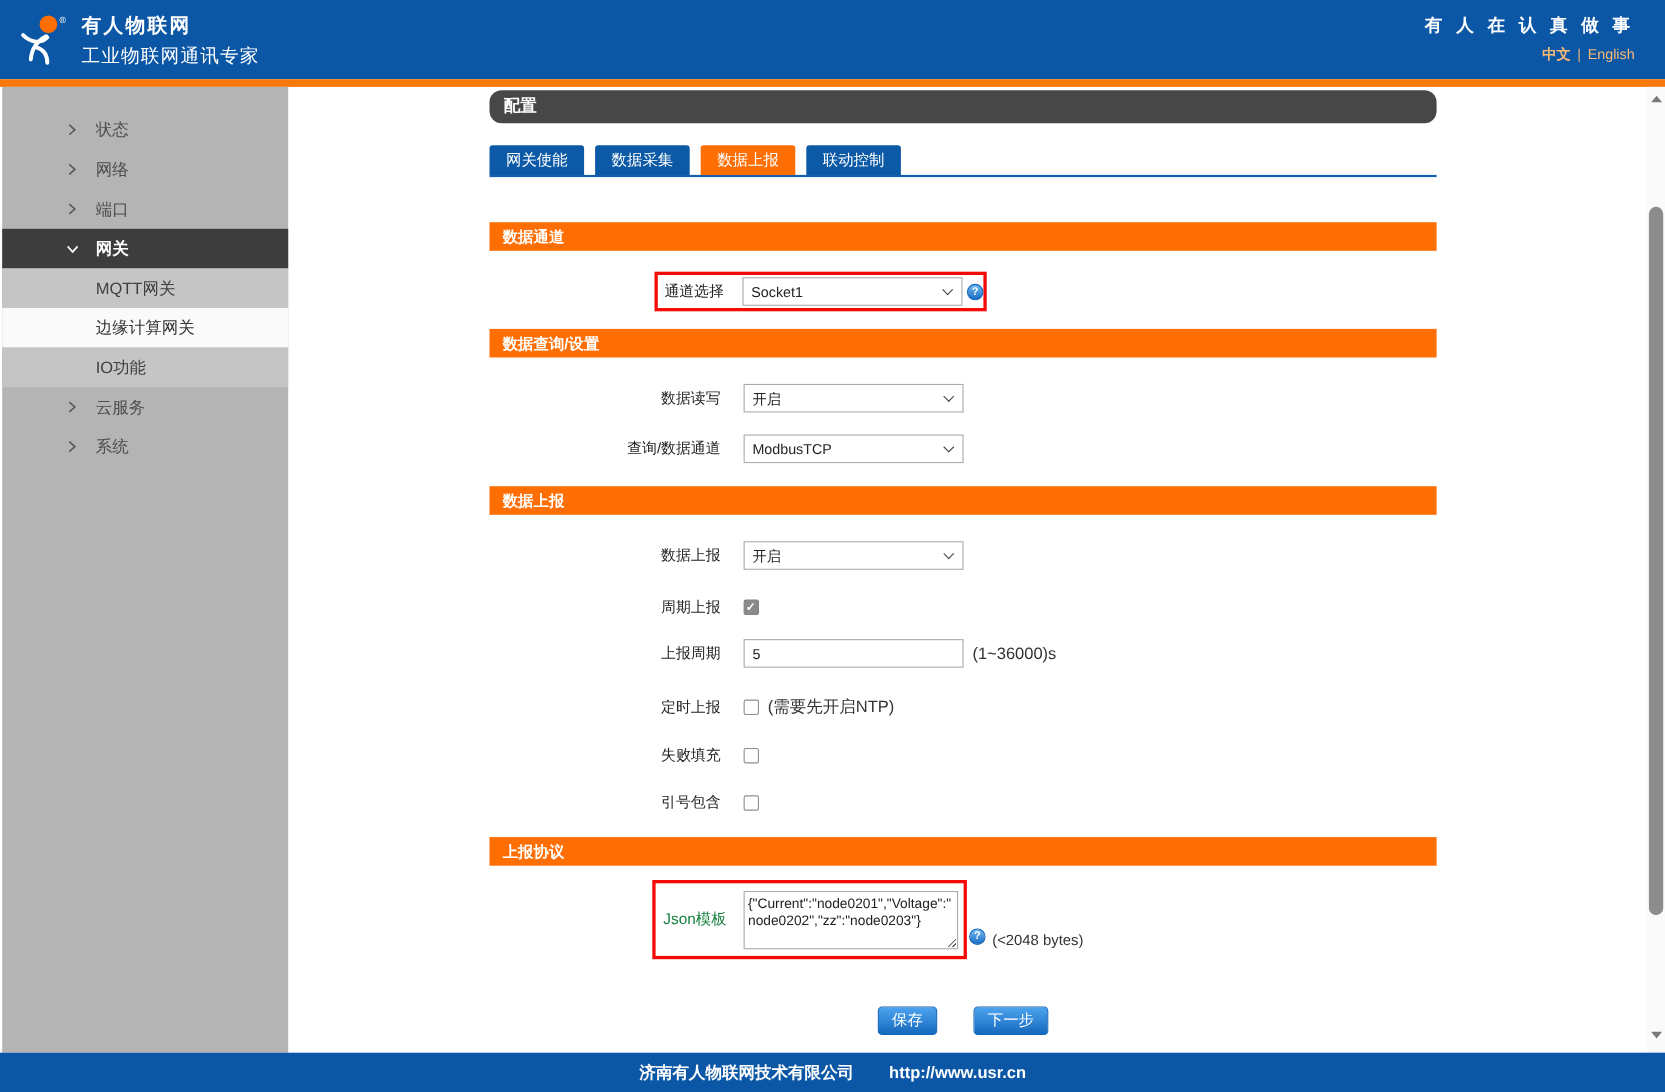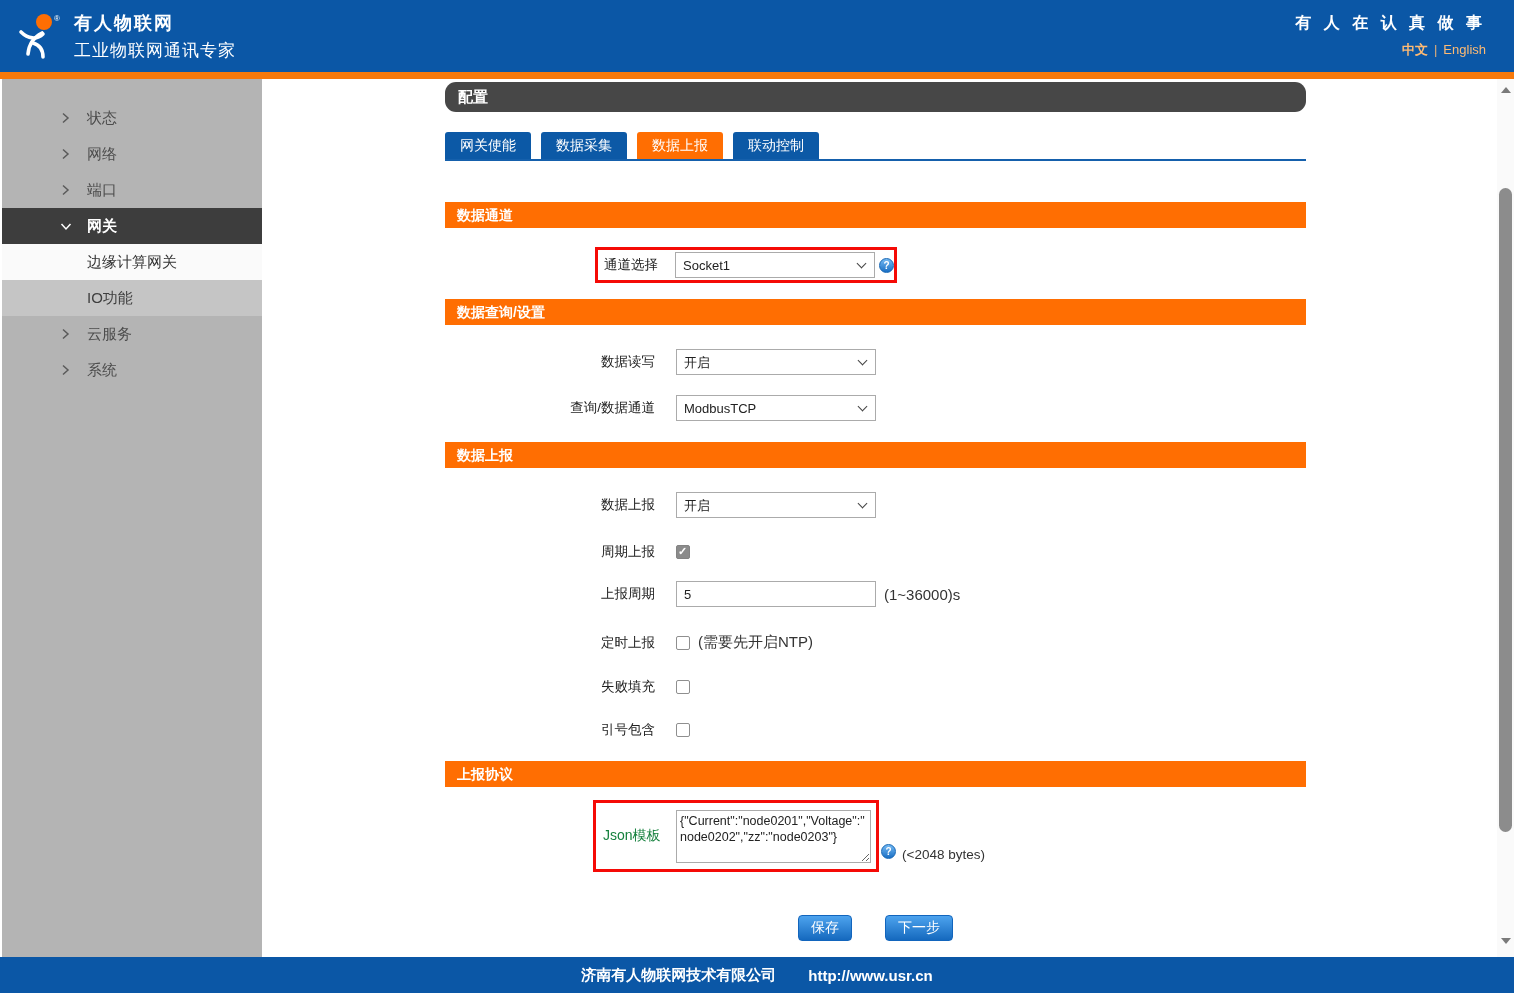--- a/index.html
+++ b/index.html
@@ -183,20 +183,23 @@
       <span>端口</span>
     </div>
     <div class="nav-item active">
       <span class="chev">
           <svg width="12" height="11" viewBox="0 0 12 11">
             <path d="M1.5 3 L6 8 L10.5 3" stroke="#fff" stroke-width="1.5" fill="none"></path>
           </svg>
         </span>
       <span>网关</span>
     </div>
+    <div class="nav-sub">
+      <span>MQTT网关</span>
+    </div>
     <div class="nav-sub selected">
       <span>边缘计算网关</span>
     </div>
     <div class="nav-sub">
       <span>IO功能</span>
     </div>
     <div class="nav-item">
       <span class="chev">
           <svg width="11" height="12" viewBox="0 0 11 12">
             <path d="M3 1.5 L8 6 L3 10.5" stroke="#5A5A5A" stroke-width="1.5" fill="none"></path>

